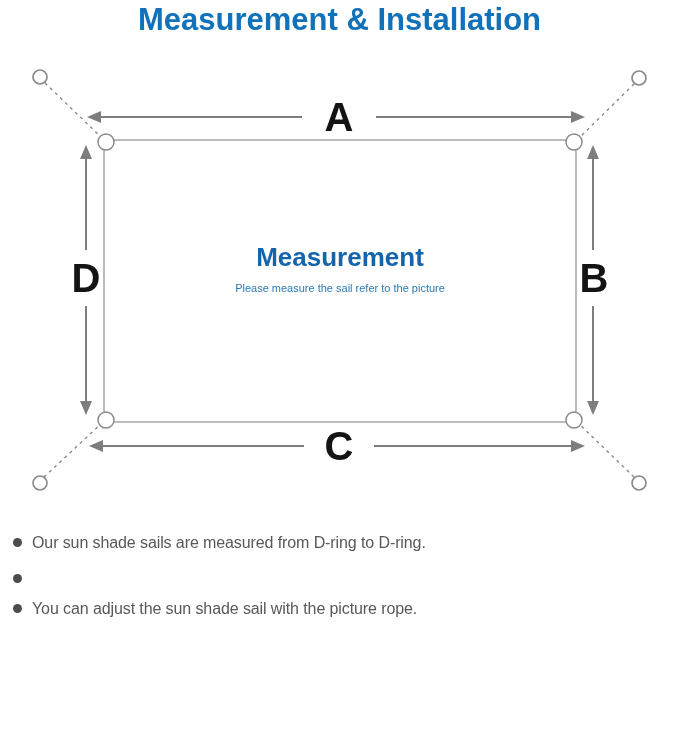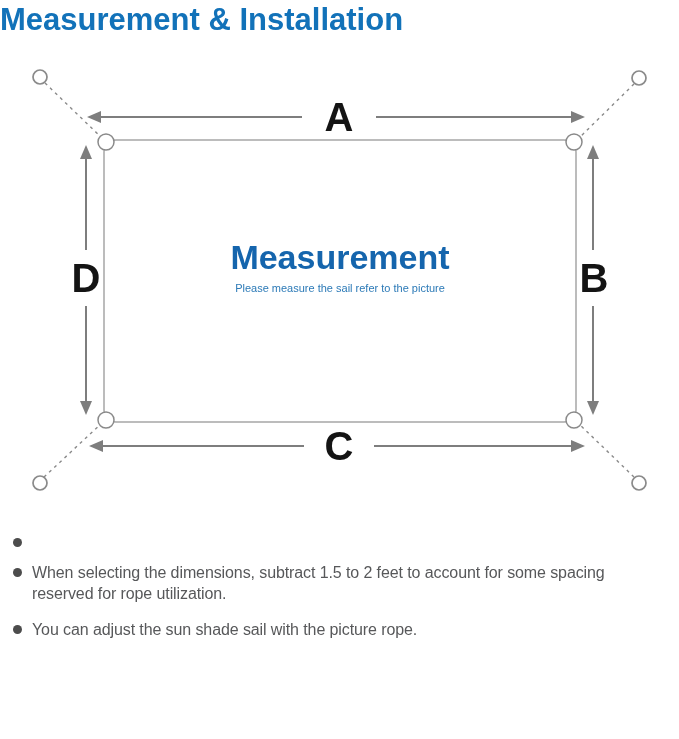--- a/index.html
+++ b/index.html
@@ -1,30 +1,30 @@
 <!DOCTYPE html>
 <html style="--title-blue: #1272b9; --heading-blue: #1565ad; --subheading-blue: #2c7ab7; --text-gray: #57585a; --bullet-gray: #4c4c4c; --line-gray: #8a8a8a; --arrow-gray: #7e7e7e;"><head>
 <meta charset="utf-8">
 <style>
   html,body{margin:0;padding:0;background:#ffffff;}
   .page{
     position:relative;width:679px;height:739px;background:#fff;overflow:hidden;
     font-family:"Liberation Sans","DejaVu Sans",sans-serif;
   }
   .page-title{
-    position:absolute;top:0;left:0;right:0;text-align:left;
+    position:absolute;top:0;left:0;right:0;text-align:center;
     font-size:31px;font-weight:bold;color:var(--title-blue,#1272b9);
     letter-spacing:0px;line-height:40px;
   }
   .diagram-svg{position:absolute;top:0;left:0;}
   .center-text{
     position:absolute;left:104px;top:242px;width:472px;text-align:center;
   }
   .center-heading{
-    font-size:34px;font-weight:bold;color:var(--heading-blue,#1565ad);line-height:30px;
+    font-size:26px;font-weight:bold;color:var(--heading-blue,#1565ad);line-height:30px;
   }
   .center-sub{
     font-size:11px;color:var(--subheading-blue,#2c7ab7);margin-top:6px;line-height:20px;
   }
   .svg-label{
     font-family:"Liberation Sans","DejaVu Sans",sans-serif;
     font-size:40px;font-weight:bold;fill:#141414;
   }
   .notes{
     position:absolute;top:532px;left:0;right:8px;margin:0;padding:0;list-style:none;
@@ -102,25 +102,24 @@
   </svg>
 
   <div class="center-text">
     <div class="center-heading">Measurement</div>
     <div class="center-sub">Please measure the sail refer to the picture</div>
   </div>
 
   <ul class="notes">
     <li>
       <span class="dot"></span>
+      <span class="note-text">Our sun shade sails are measured from D-ring to D-ring.</span>
     </li>
     <li>
       <span class="dot"></span>
-      <span class="note-text">When selecting the dimensions, subtract 1.5 to 2 feet to account for some spacing
-reserved for rope utilization.</span>
     </li>
     <li>
       <span class="dot"></span>
       <span class="note-text">You can adjust the sun shade sail with the picture rope.</span>
     </li>
   </ul>
 
 </div>
 
 </body></html>

